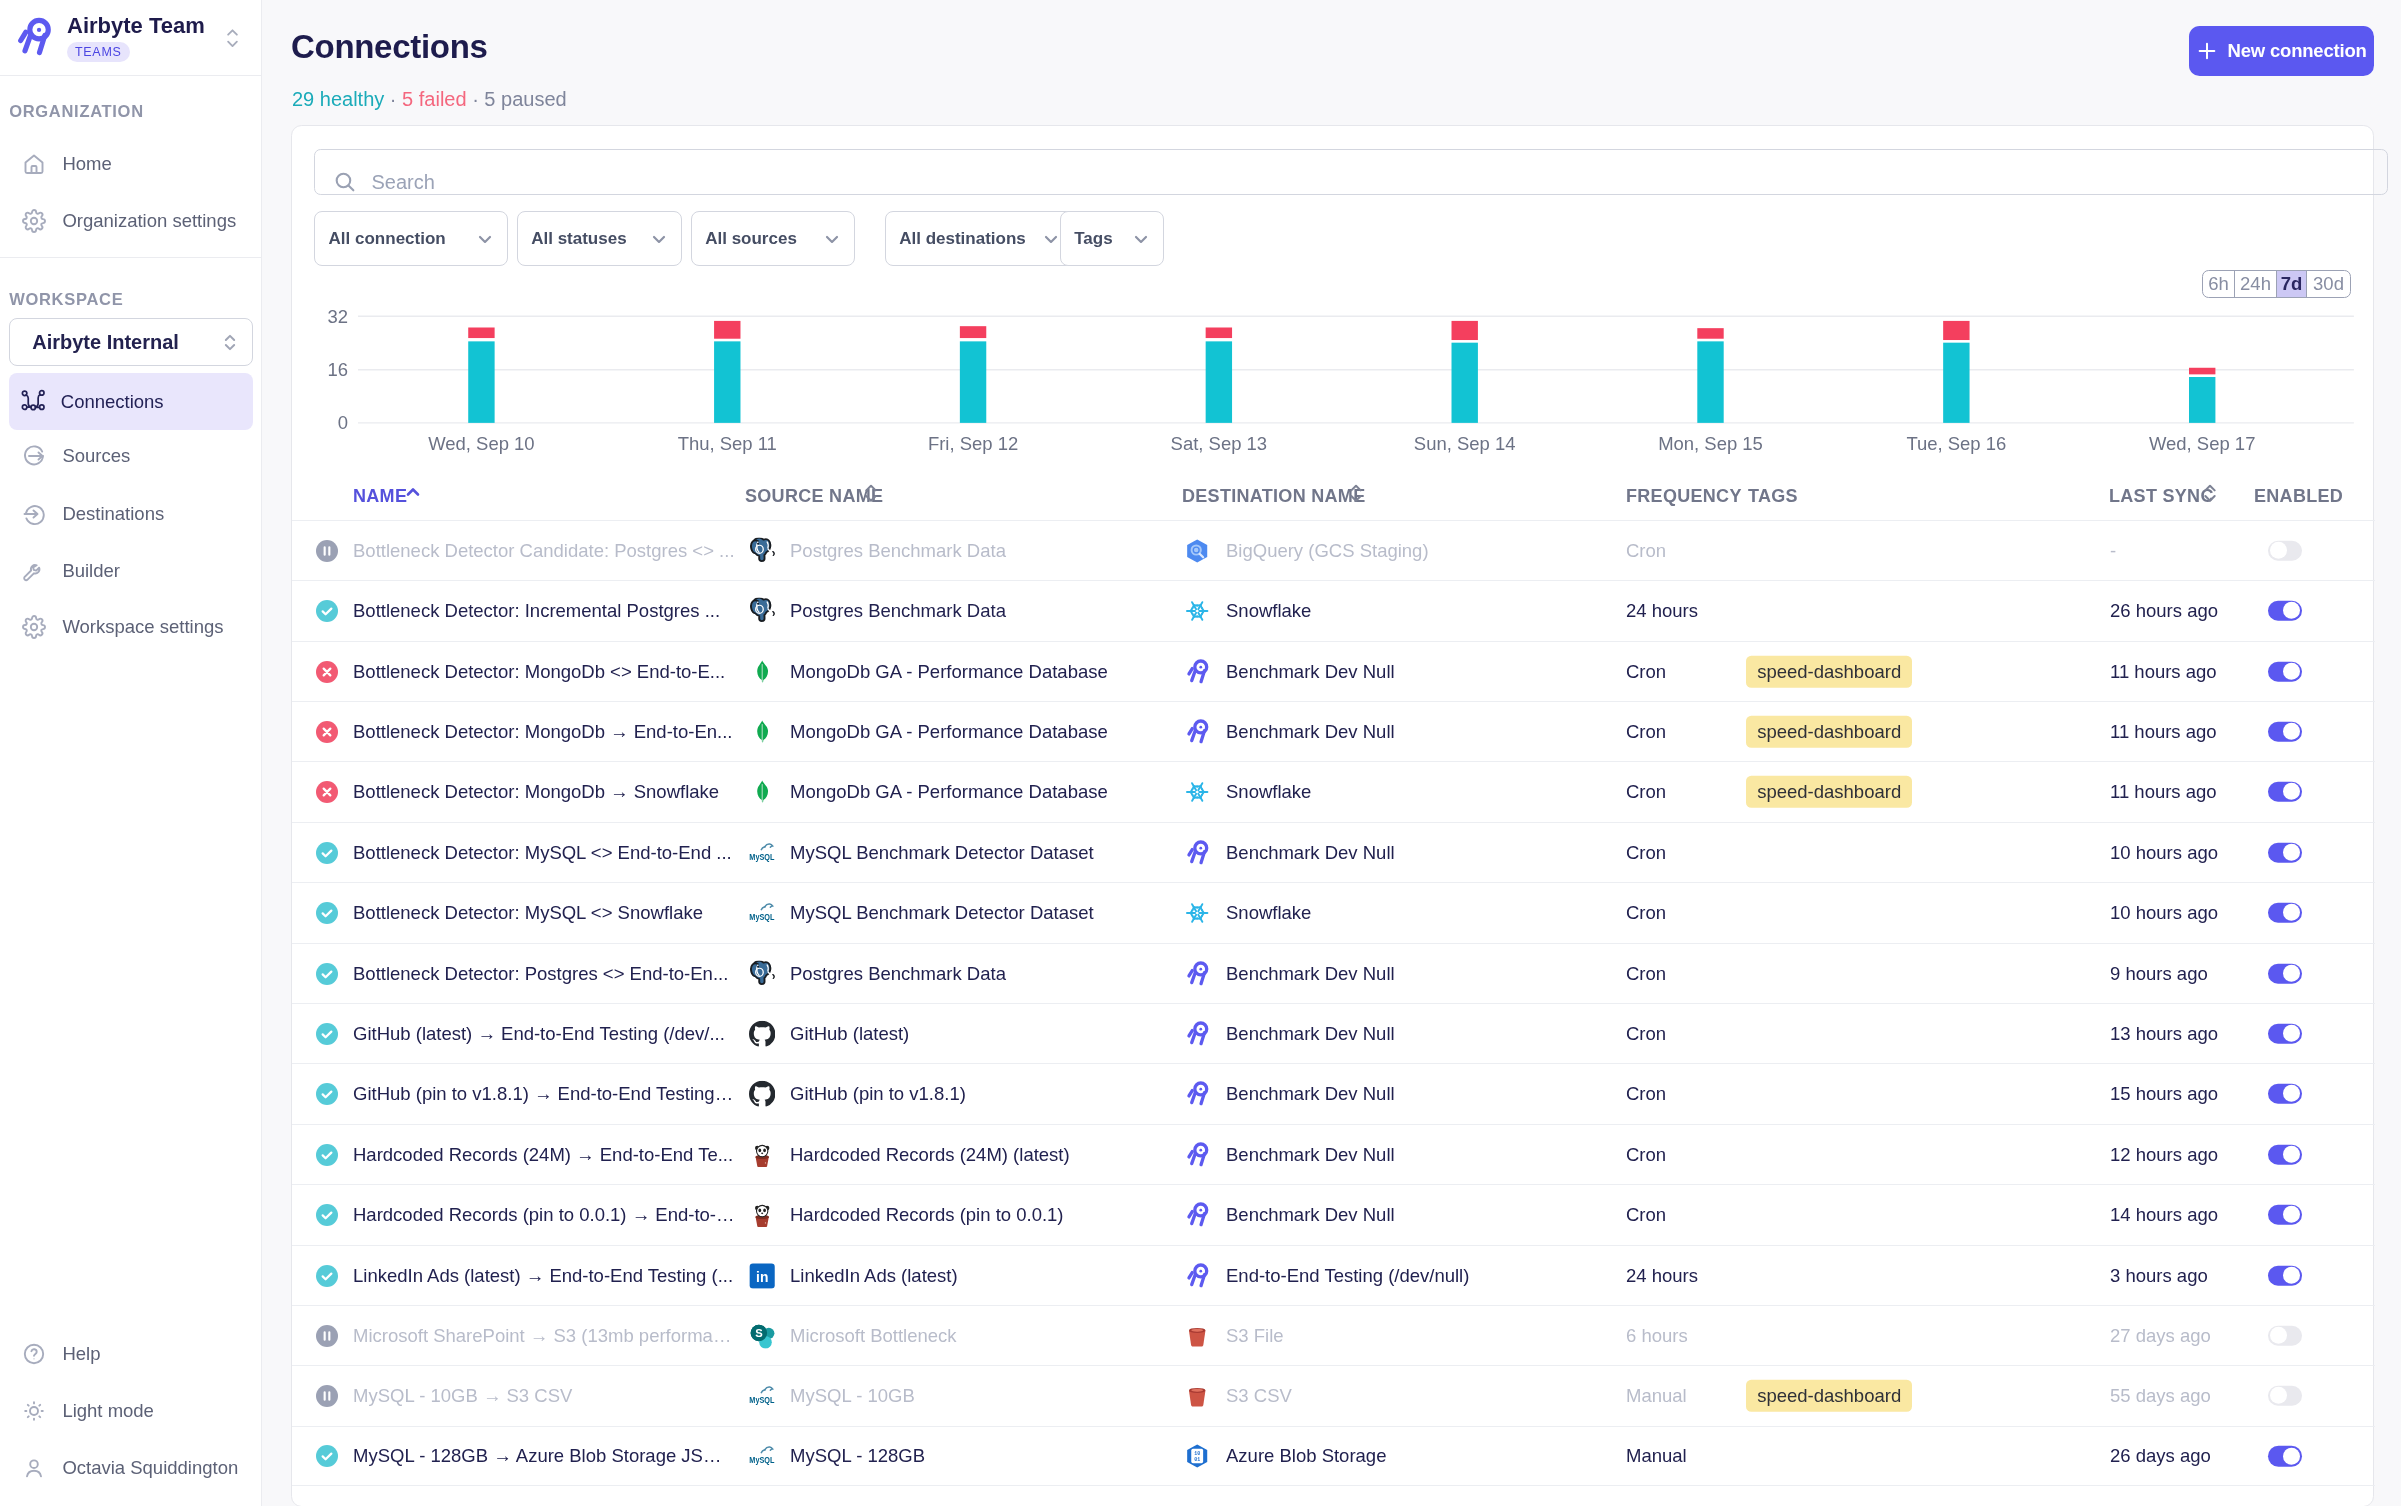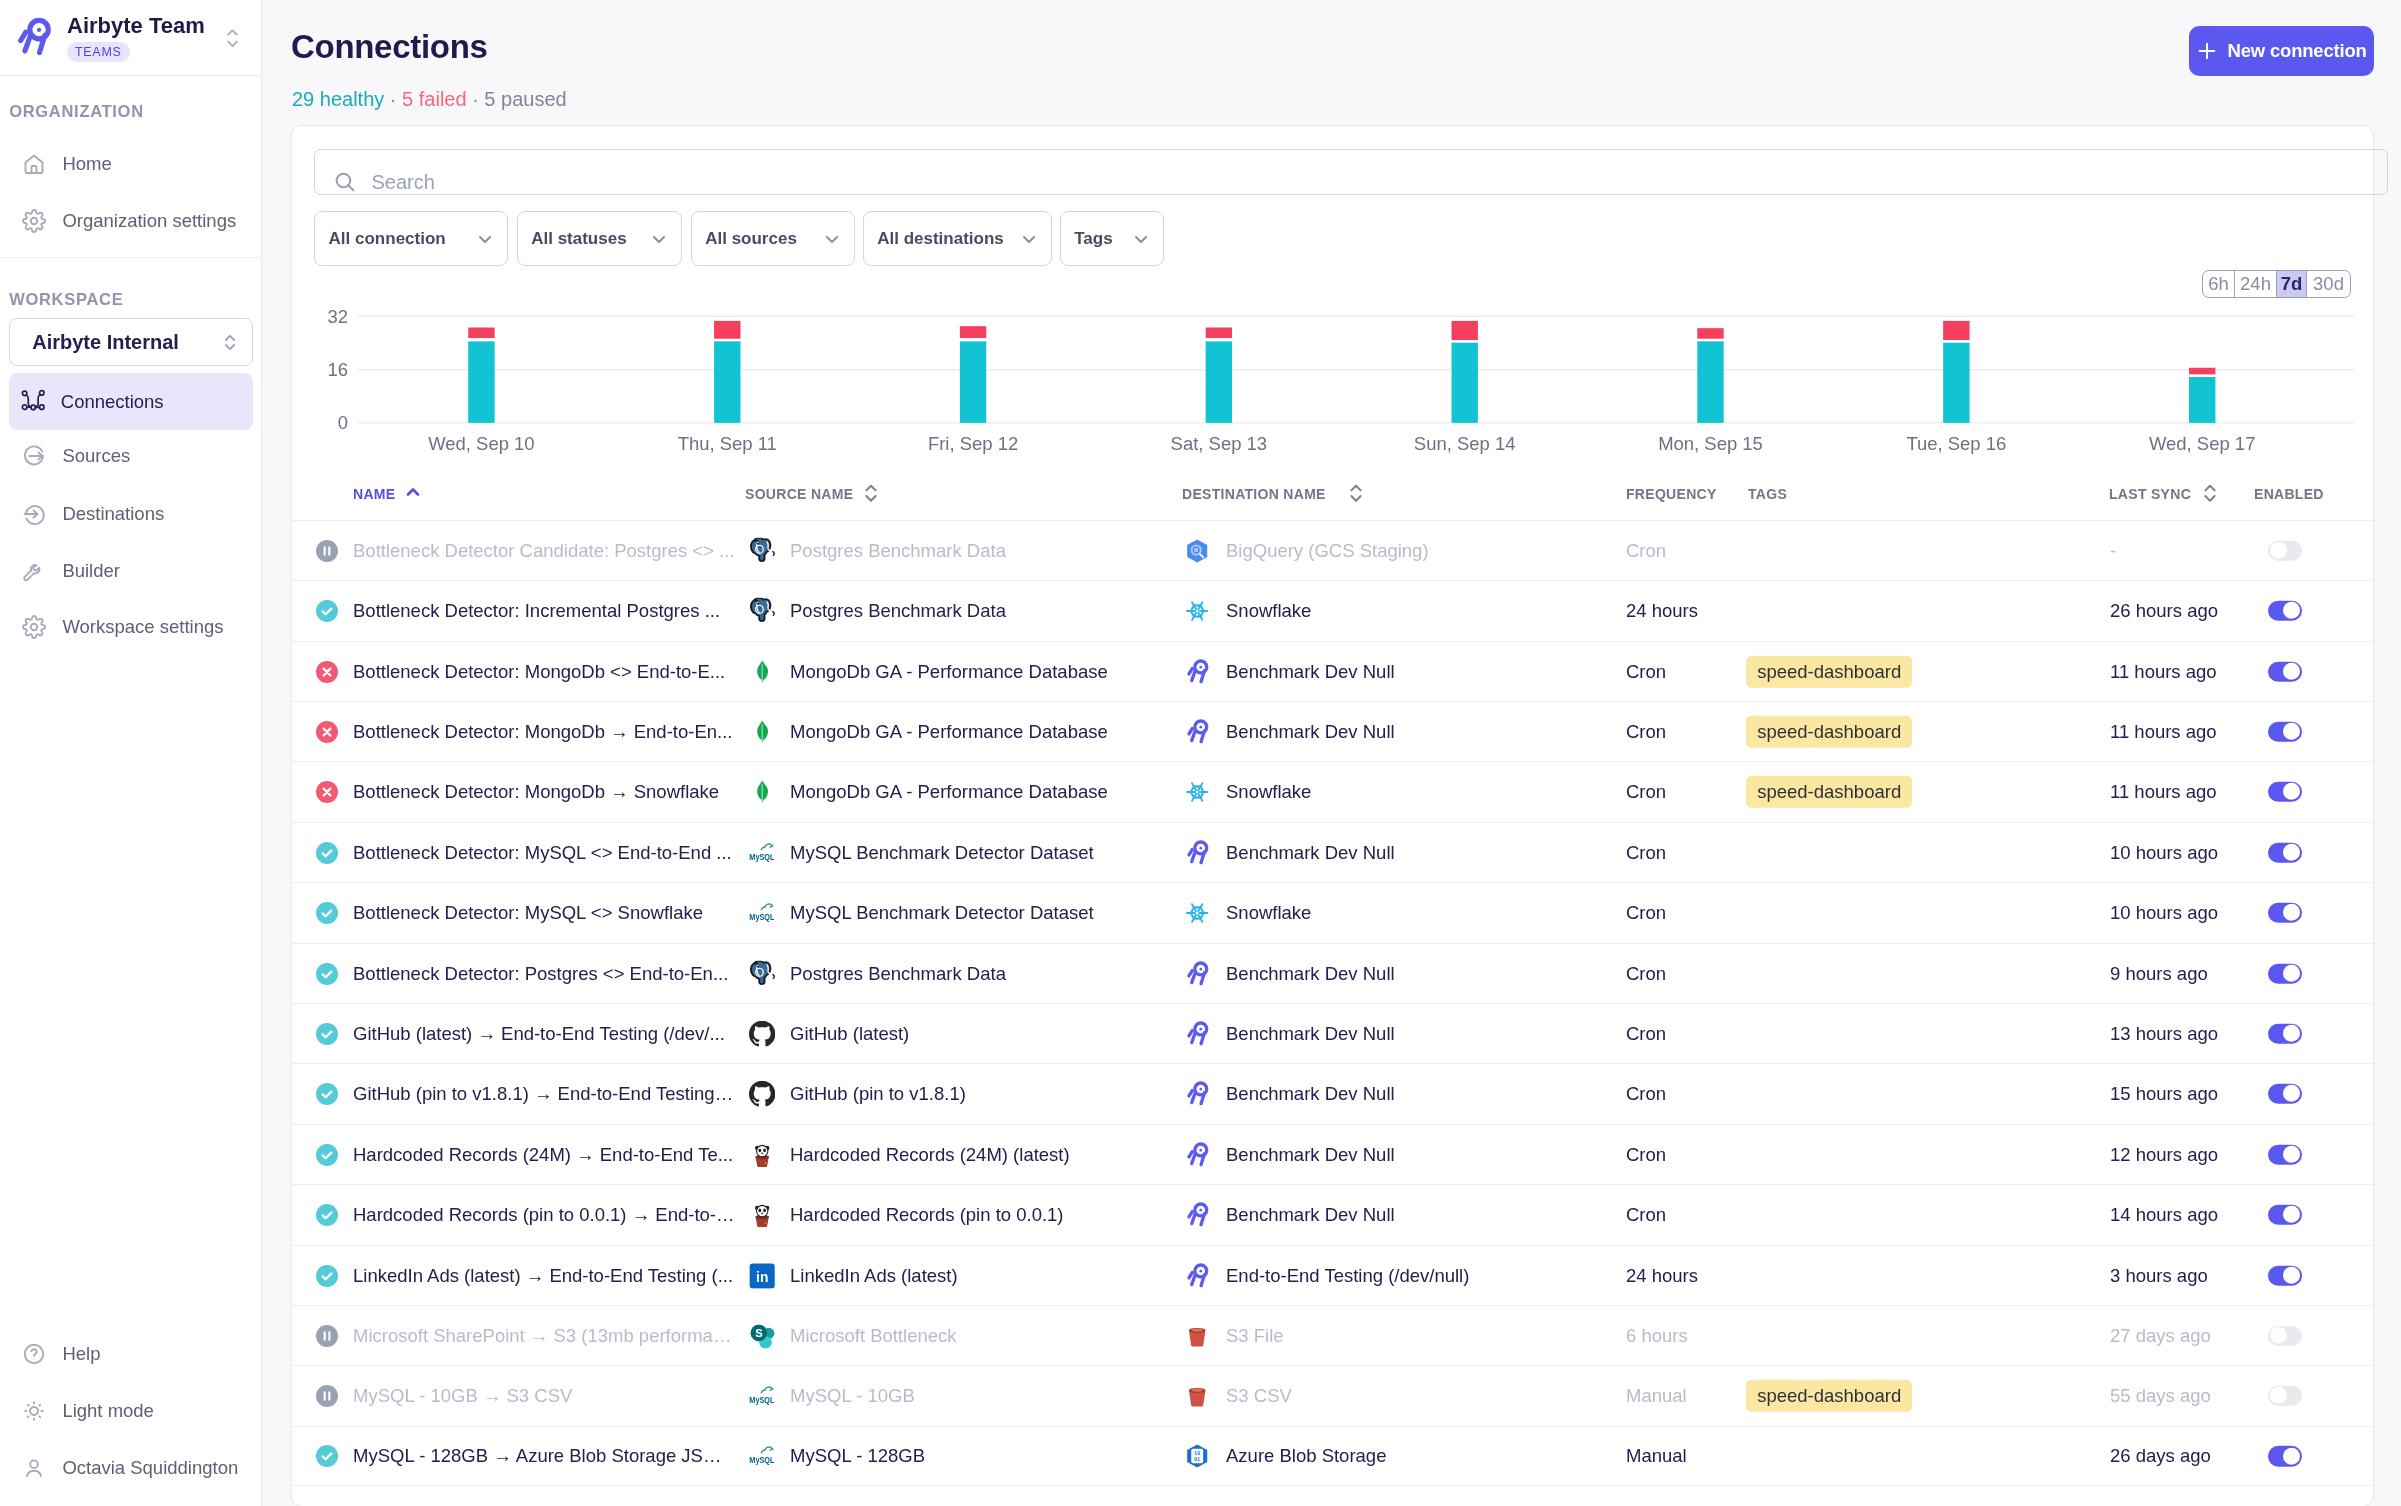--- a/index.html
+++ b/index.html
@@ -30,21 +30,21 @@
 .search svg{margin-left:17px}
 .search span{margin-left:14.5px;font-size:20px;color:#9ba3b7}
 .filt{position:absolute;top:85px;height:55px;border:1.3px solid #d3d6df;border-radius:8px;display:flex;align-items:center;justify-content:space-between;background:#fff}
 .filt span{margin-left:13.2px;font-size:17px;font-weight:bold;color:#454d63;white-space:nowrap}
 .filt svg{margin-right:12px}
 .trange{position:absolute;left:1910px;top:144px;height:28px;display:flex;border:1.3px solid #9ca2b5;border-radius:6.6px;overflow:hidden;background:#fff}
 .tr{display:flex;align-items:center;justify-content:center;font-size:18.5px;color:#878da2}
 .tr.b{border-left:1.3px solid #9ca2b5}
 .tr.sel{background:#ccc8f4;color:#2a2761;font-weight:bold}
 .chart{position:absolute;left:0;top:165px}
-.thead{position:absolute;left:0;top:344px;width:2083px;height:51px;font-size:14px;font-weight:bold;color:#71768a;letter-spacing:0.3px}
+.thead{position:absolute;left:0;top:344px;width:2083px;height:51px;font-size:18px;font-weight:bold;color:#71768a;letter-spacing:0.3px}
 .thead span{position:absolute;top:16px}
 .thead .ic{position:absolute;top:12px}
 .row{position:absolute;left:0;width:2083px;height:60px;border-top:1px solid #eceef2;font-size:18.5px;color:#21214f}
 .row>span{position:absolute;top:50%;transform:translateY(-50%)}
 .c-st{left:24px} .c-nm{left:61px;width:382px;font-size:18.5px;white-space:nowrap;overflow:hidden;text-overflow:ellipsis}
 .c-si{left:457px} .c-sx{left:498px}
 .c-di{left:892px} .c-dx{left:934px}
 .c-fq{left:1334px}
 .tag{left:1454px;background:#fae8a2;color:#2f3038;font-size:18.5px;padding:5.3px 11.2px;border-radius:5.3px}
 .c-ls{left:1818px}
@@ -180,21 +180,21 @@
         <svg width="20" height="20" viewBox="0 0 24 24" fill="none" stroke="#8d93a6" stroke-width="2.6" stroke-linecap="round" stroke-linejoin="round">
           <path d="M6 9.5l6 6 6-6"></path>
         </svg>
       </div>
       <div class="filt" style="left:399px;width:164px">
         <span>All sources</span>
         <svg width="20" height="20" viewBox="0 0 24 24" fill="none" stroke="#8d93a6" stroke-width="2.6" stroke-linecap="round" stroke-linejoin="round">
           <path d="M6 9.5l6 6 6-6"></path>
         </svg>
       </div>
-      <div class="filt" style="left:571px;width:189px">
+      <div class="filt" style="left:593px;width:189px">
         <span>All destinations</span>
         <svg width="20" height="20" viewBox="0 0 24 24" fill="none" stroke="#8d93a6" stroke-width="2.6" stroke-linecap="round" stroke-linejoin="round">
           <path d="M6 9.5l6 6 6-6"></path>
         </svg>
       </div>
       <div class="filt" style="left:768px;width:104px">
         <span>Tags</span>
         <svg width="20" height="20" viewBox="0 0 24 24" fill="none" stroke="#8d93a6" stroke-width="2.6" stroke-linecap="round" stroke-linejoin="round">
           <path d="M6 9.5l6 6 6-6"></path>
         </svg>

